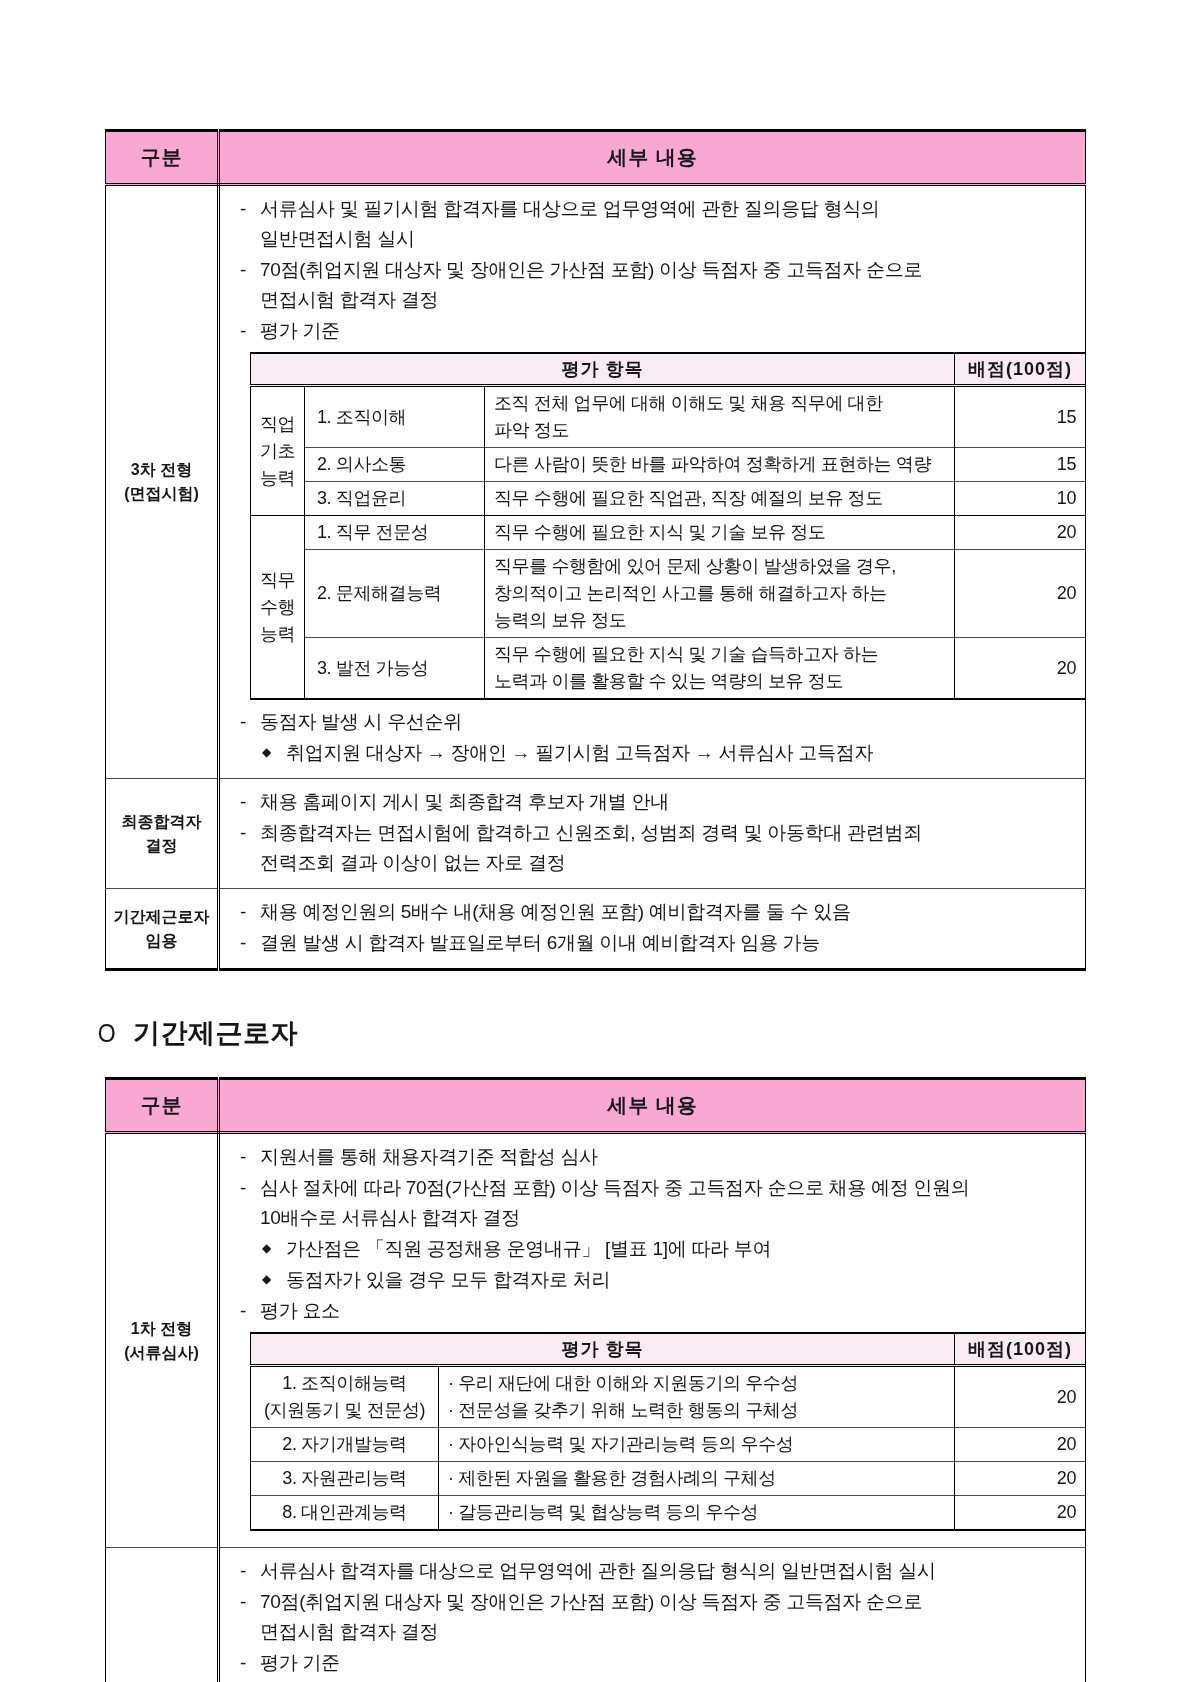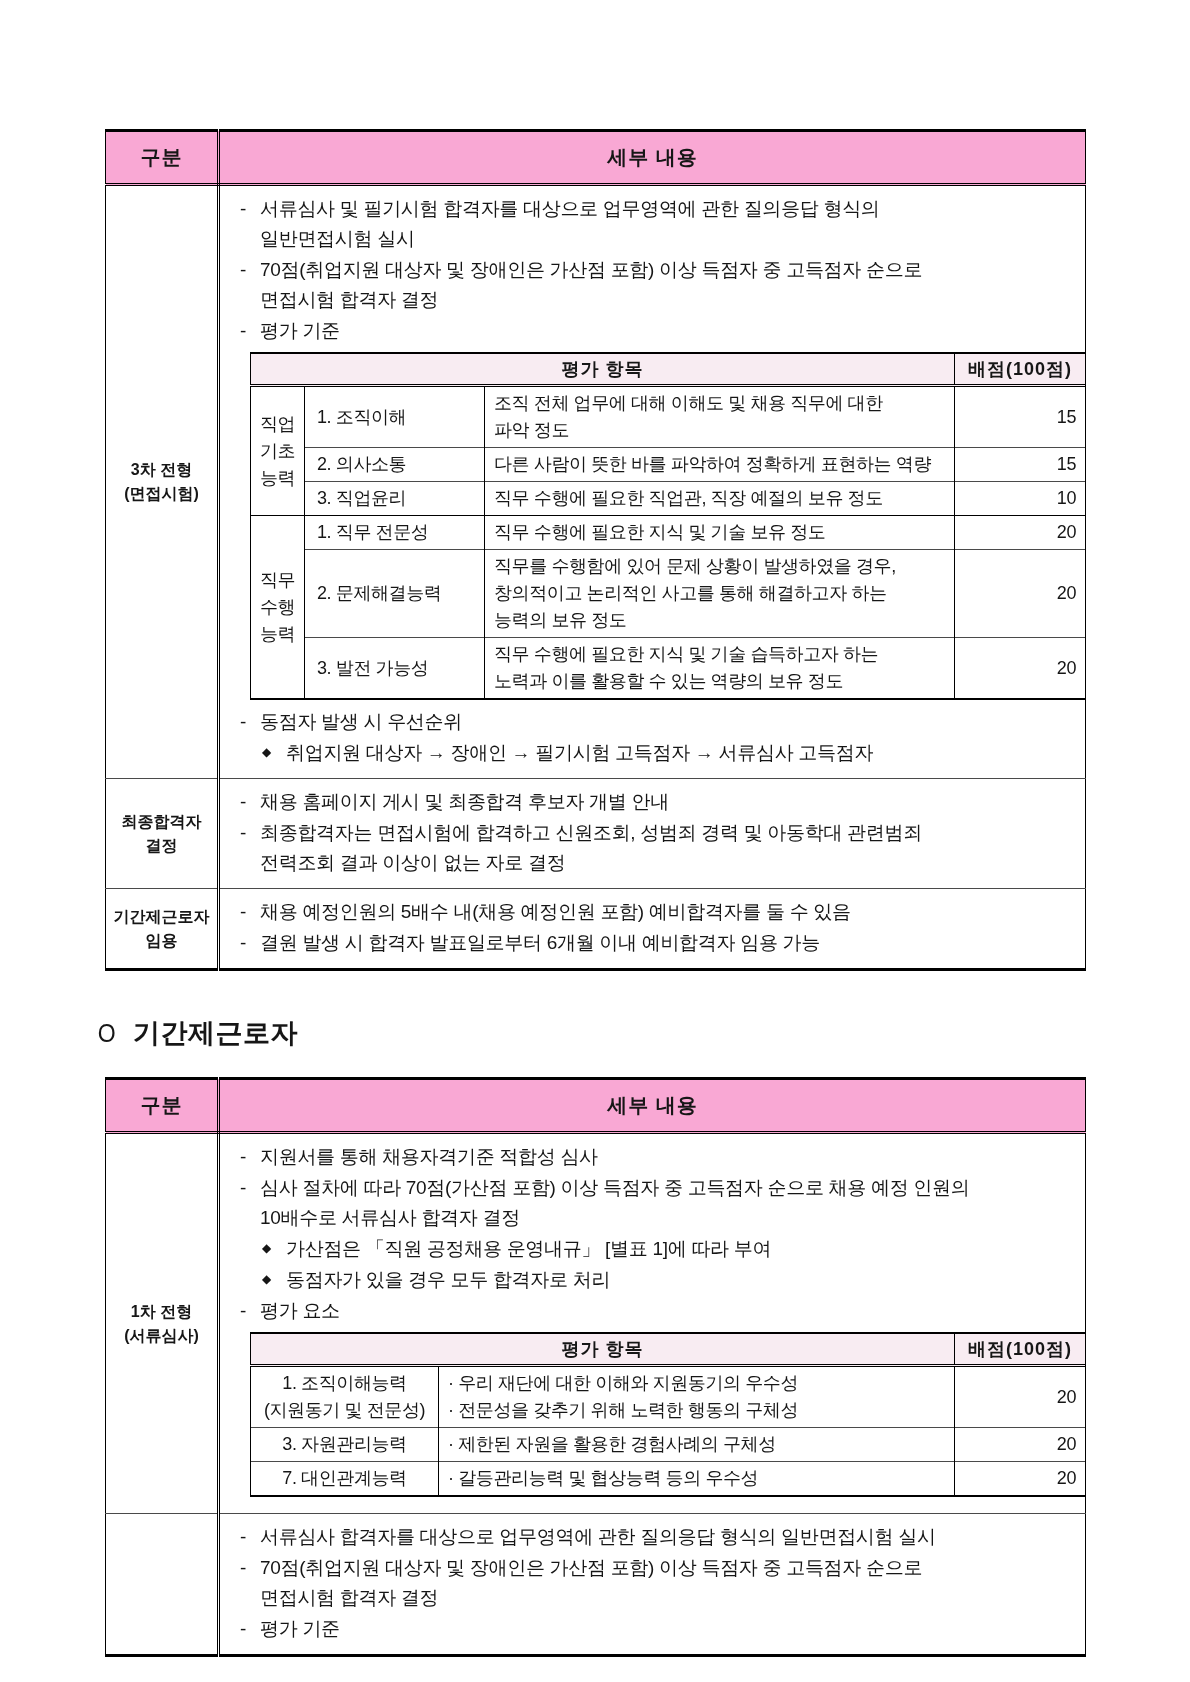--- a/index.html
+++ b/index.html
@@ -273,26 +273,31 @@
               <th>배점(100점)</th>
             </tr>
             <tr>
               <td class="item c">1. 조직이해능력
 (지원동기 및 전문성)</td>
               <td class="desc">· 우리 재단에 대한 이해와 지원동기의 우수성
 · 전문성을 갖추기 위해 노력한 행동의 구체성</td>
               <td class="score">20</td>
             </tr>
             <tr>
+              <td class="item c">2. 자기개발능력</td>
+              <td class="desc">· 자아인식능력 및 자기관리능력 등의 우수성</td>
+              <td class="score">20</td>
+            </tr>
+            <tr>
               <td class="item c">3. 자원관리능력</td>
               <td class="desc">· 제한된 자원을 활용한 경험사례의 구체성</td>
               <td class="score">20</td>
             </tr>
             <tr>
-              <td class="item c">7. 대인관계능력</td>
+              <td class="item c">8. 대인관계능력</td>
               <td class="desc">· 갈등관리능력 및 협상능력 등의 우수성</td>
               <td class="score">20</td>
             </tr>
           </tbody>
             </table>
         </td>
       </tr>
 
       <tr>
         <td class="lbl">

